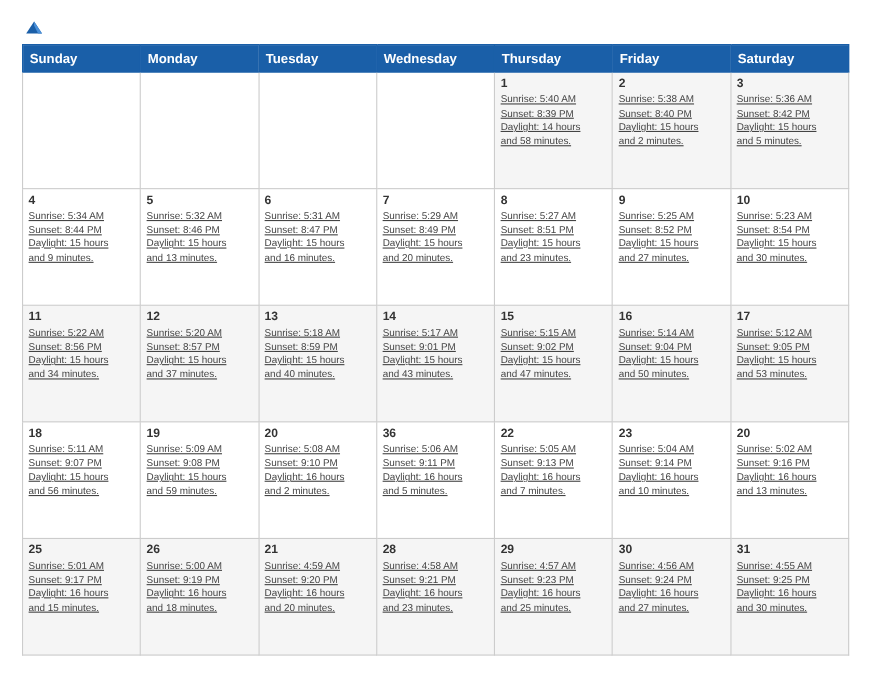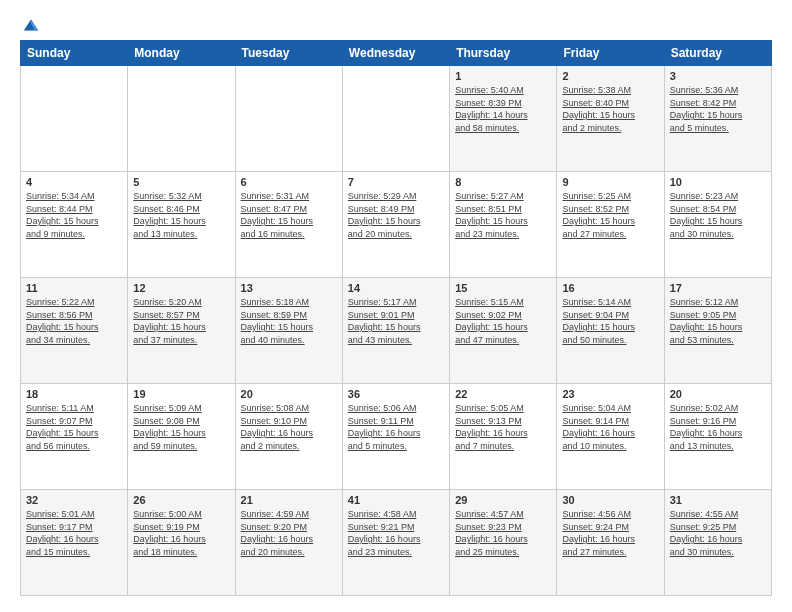--- a/index.html
+++ b/index.html
@@ -237,33 +237,33 @@
             <span class="day-number">23</span>
             <div class="day-info">Sunrise: 5:04 AM<br>Sunset: 9:14 PM<br>Daylight: 16 hours<br>and 10 minutes.</div>
           </td>
           <td>
             <span class="day-number">20</span>
             <div class="day-info">Sunrise: 5:02 AM<br>Sunset: 9:16 PM<br>Daylight: 16 hours<br>and 13 minutes.</div>
           </td>
         </tr>
         <tr>
           <td>
-            <span class="day-number">32</span>
+            <span class="day-number">25</span>
             <div class="day-info">Sunrise: 5:01 AM<br>Sunset: 9:17 PM<br>Daylight: 16 hours<br>and 15 minutes.</div>
           </td>
           <td>
             <span class="day-number">26</span>
             <div class="day-info">Sunrise: 5:00 AM<br>Sunset: 9:19 PM<br>Daylight: 16 hours<br>and 18 minutes.</div>
           </td>
           <td>
             <span class="day-number">21</span>
             <div class="day-info">Sunrise: 4:59 AM<br>Sunset: 9:20 PM<br>Daylight: 16 hours<br>and 20 minutes.</div>
           </td>
           <td>
-            <span class="day-number">41</span>
+            <span class="day-number">28</span>
             <div class="day-info">Sunrise: 4:58 AM<br>Sunset: 9:21 PM<br>Daylight: 16 hours<br>and 23 minutes.</div>
           </td>
           <td>
             <span class="day-number">29</span>
             <div class="day-info">Sunrise: 4:57 AM<br>Sunset: 9:23 PM<br>Daylight: 16 hours<br>and 25 minutes.</div>
           </td>
           <td>
             <span class="day-number">30</span>
             <div class="day-info">Sunrise: 4:56 AM<br>Sunset: 9:24 PM<br>Daylight: 16 hours<br>and 27 minutes.</div>
           </td>

